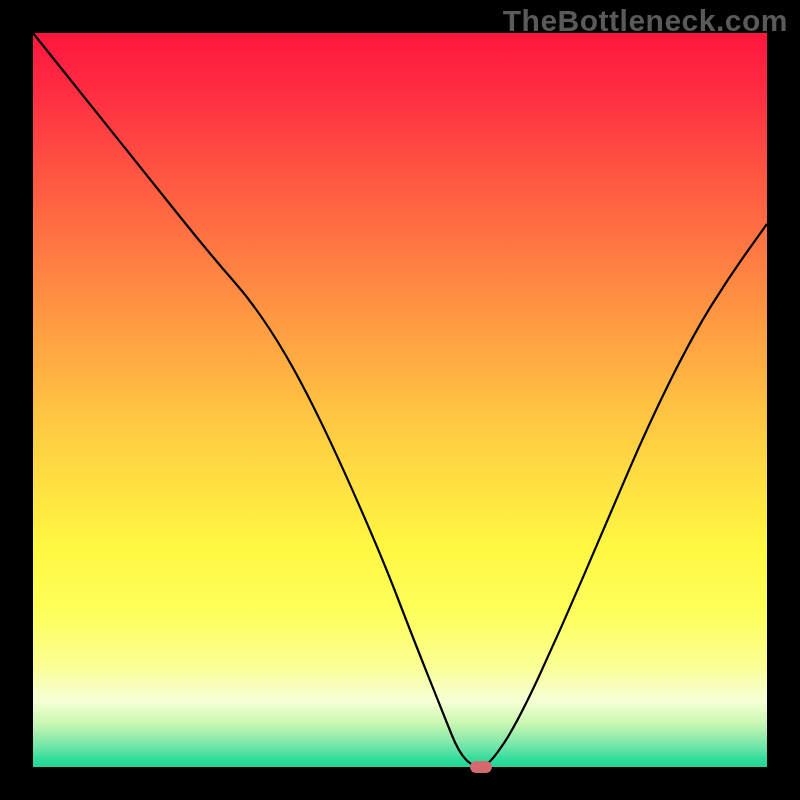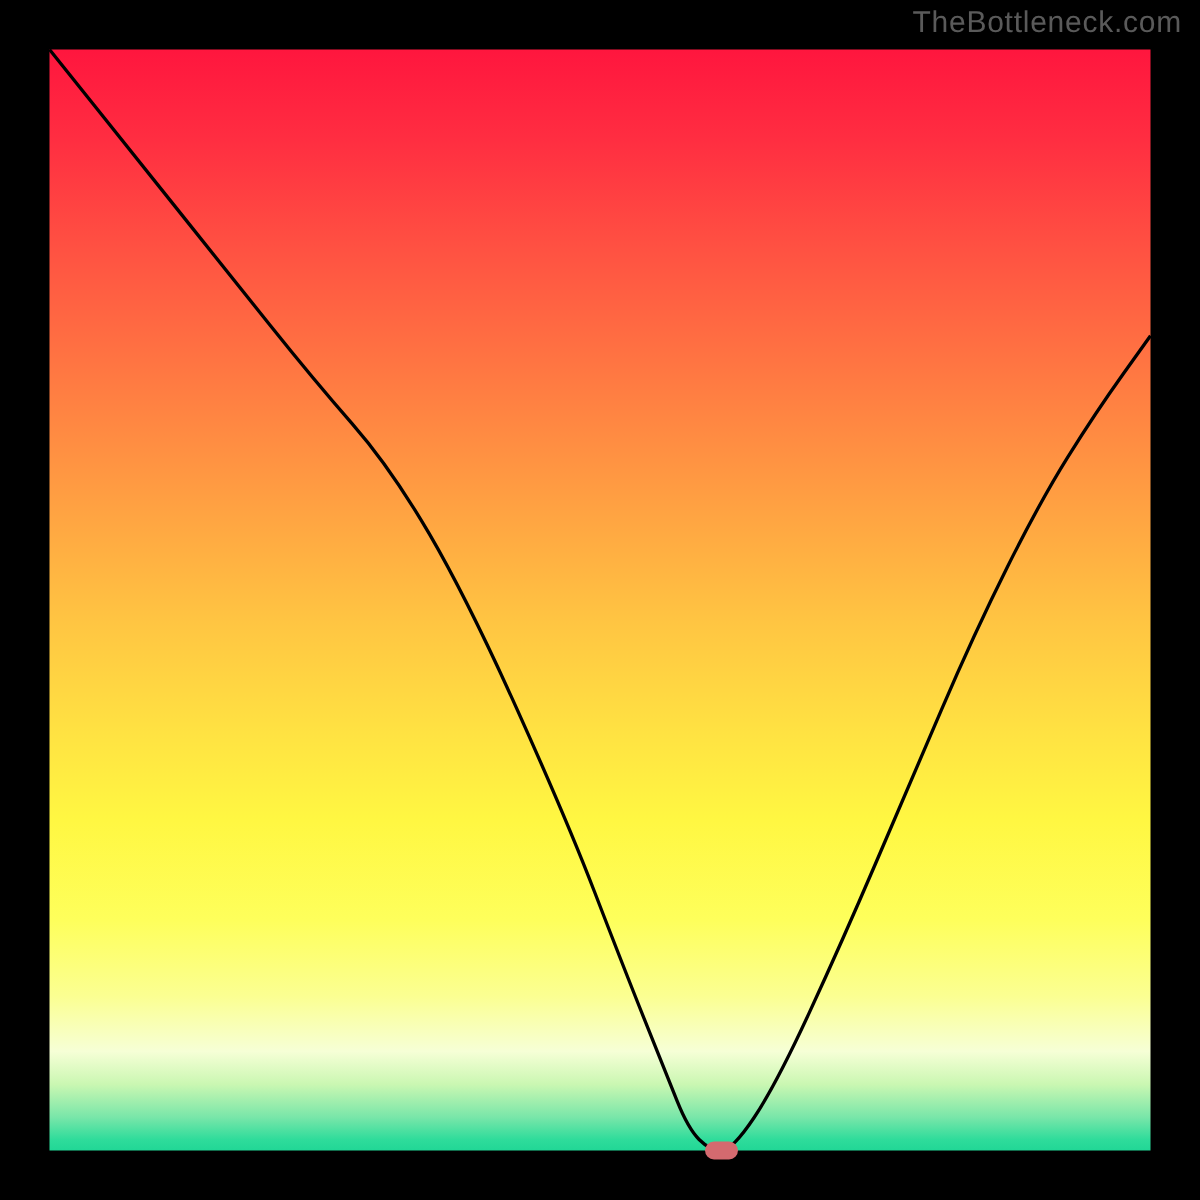--- a/index.html
+++ b/index.html
@@ -1,17 +1,17 @@
 <!DOCTYPE html>
 <html><head>
 <meta charset="utf-8">
 <style>
 body{margin:0;padding:0;background:#fff;font-family:Arial,Helvetica,sans-serif}
 .wrap{position:relative;width:800px;height:800px;background:#000;overflow:hidden}
-.watermark{position:absolute;top:4px;right:12px;color:#5a5a5a;font-size:20px;font-weight:400;letter-spacing:.5px}
+.watermark{position:absolute;top:4px;right:12px;color:#5a5a5a;font-size:30px;font-weight:700;letter-spacing:.5px}
 .plot{position:absolute;left:33px;top:33px;width:734px;height:734px;
 background:linear-gradient(to bottom,
   #ff163e 0%,
   #ff2d41 8%,
   #ff5142 18%,
   #ff7a42 30%,
   #ffa342 42%,
   #ffc542 52%,
   #ffe242 62%,
   #fff742 70%,

